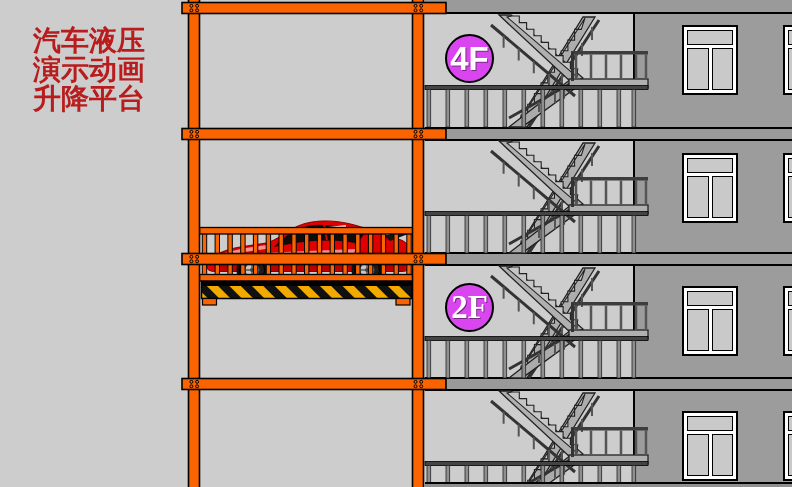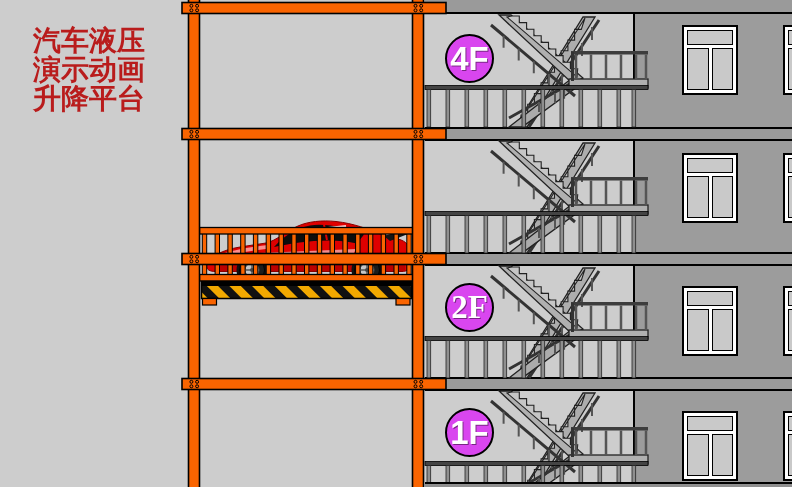--- a/index.html
+++ b/index.html
@@ -95,21 +95,20 @@
     </div>
   <div class="win wx2 wy4">
       <div class="transom"></div>
       <div class="panes">
         <div class="pane"></div>
       </div>
     </div>
 
   <div class="badge by1">4F</div>
   <div class="badge by3">2F</div>
-  <div class="badge by4">1F</div>
 
   <svg id="vec" viewBox="0 0 792 487">
     <defs>
       <pattern id="hz" patternUnits="userSpaceOnUse" width="16" height="16" patternTransform="rotate(-45)">
         <rect width="16" height="16" fill="#f2a900"></rect>
         <rect width="8" height="16" fill="#111"></rect>
       </pattern>
       <g id="boltset">
         <circle cx="0" cy="0" r="1.5" fill="none" stroke="#000" stroke-width="1"></circle>
         <circle cx="5.7" cy="0" r="1.5" fill="none" stroke="#000" stroke-width="1"></circle>

